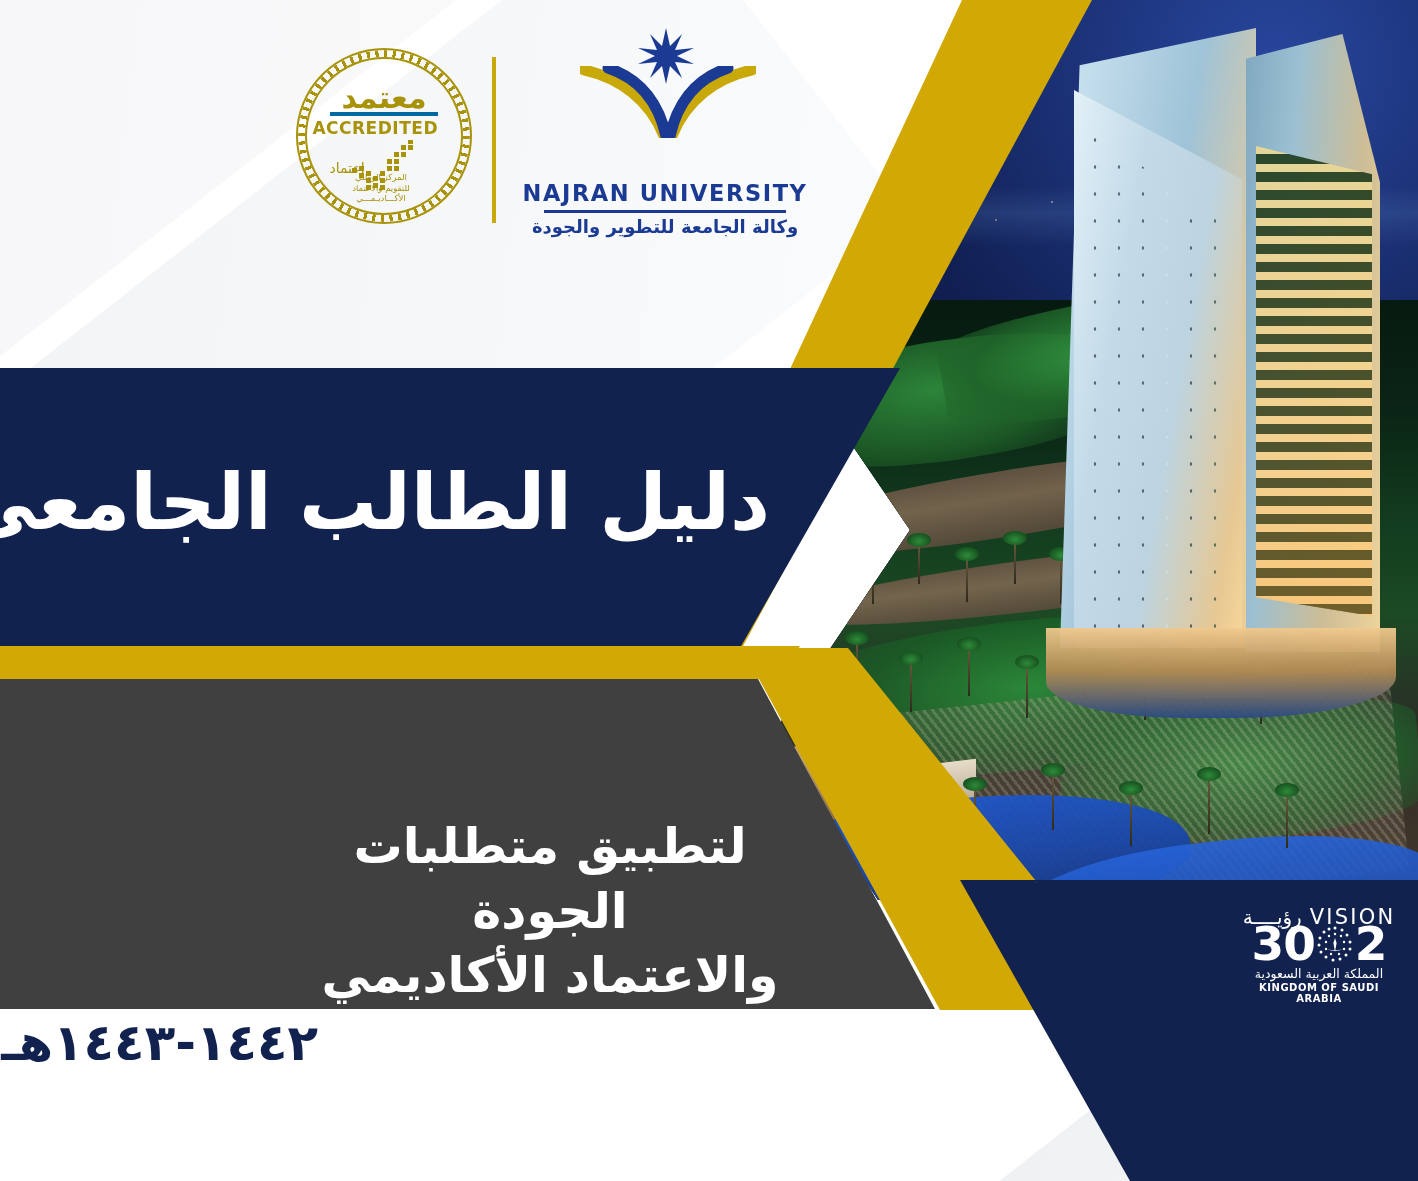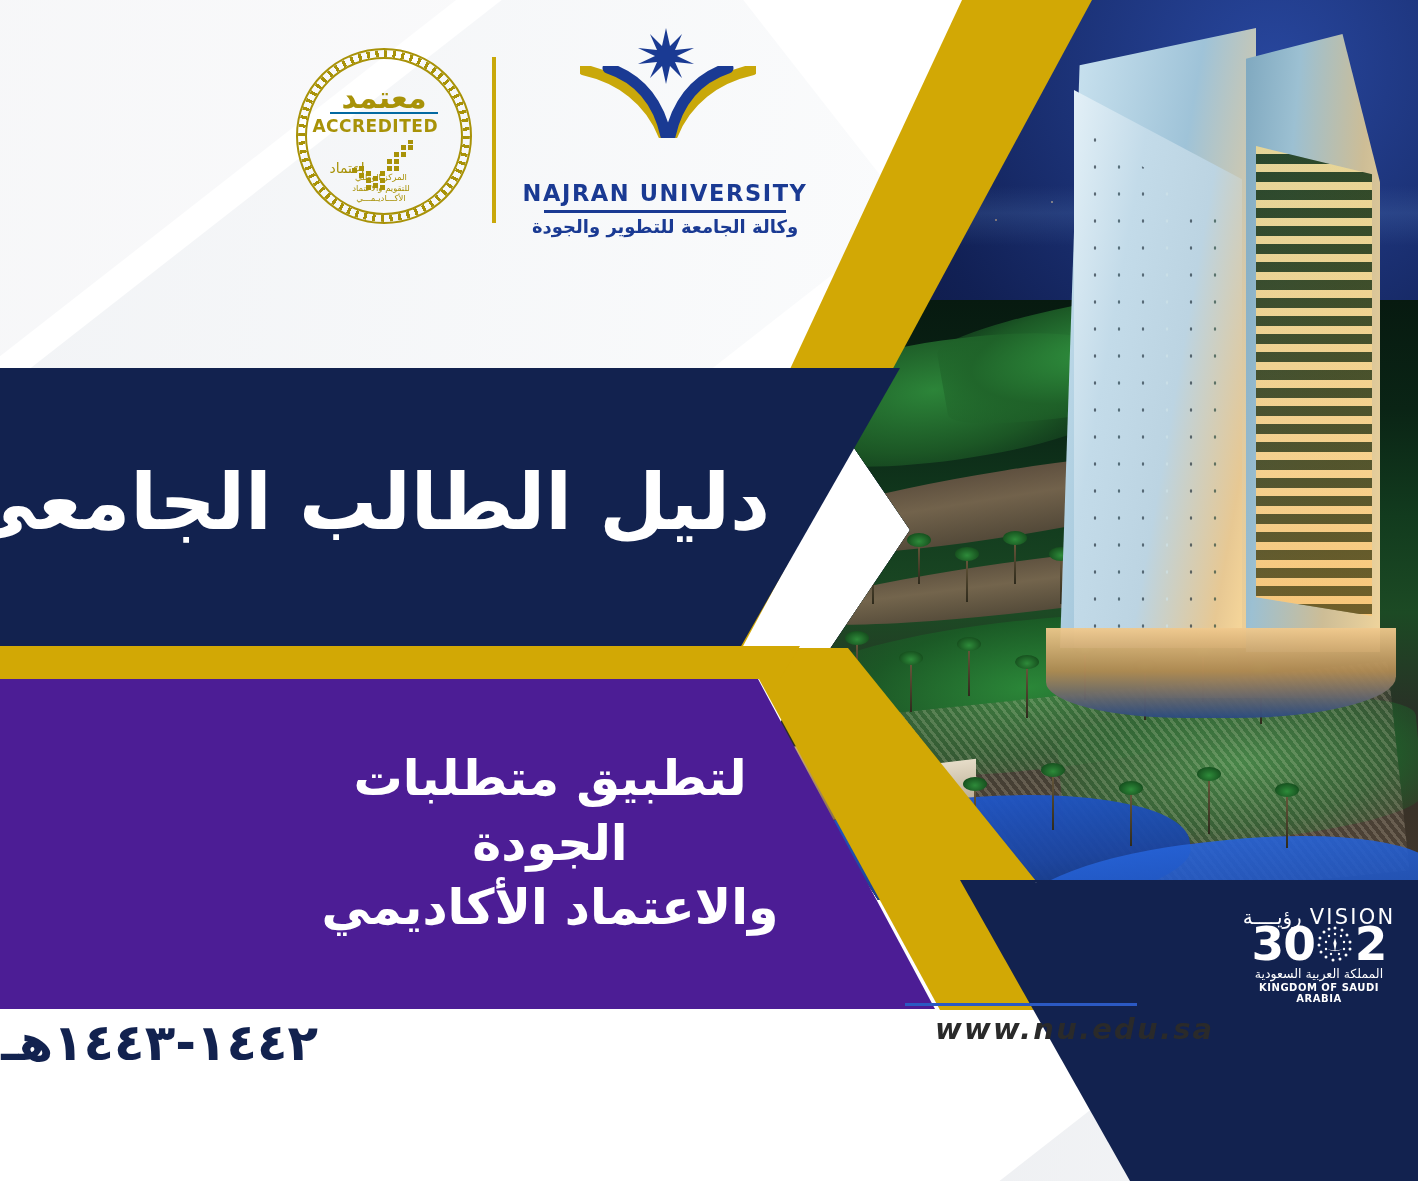--- a/index.html
+++ b/index.html
@@ -131,42 +131,42 @@
 
   
   .gold-strip{
     position:absolute;left:0;top:646px;width:800px;height:33px;background:#d2a805;
     clip-path:polygon(0 0, 800px 0, 780px 33px, 0 33px);
   }
 
   
   .blue-band{
     position:absolute;left:0;top:679px;width:960px;height:330px;
-    background:#4c1d95;
+    background:#404040;
     clip-path:polygon(0 0, 758px 0, 935px 330px, 0 330px);
-    display:flex;align-items:center;justify-content:center;
+    display:flex;align-items:flex-end;justify-content:center;
   }
   .blue-subtitle{
     color:#ffffff;font-size:49px;font-weight:700;line-height:1.32;
     direction:rtl;text-align:center;margin:0;padding:0 40px 0 180px;max-width:760px;
   }
 
   
   .header{position:absolute;left:0;top:0;width:900px;height:270px;}
   .accred-badge{position:absolute;left:296px;top:48px;width:176px;height:176px;}
   .badge-ring{position:absolute;inset:0;border:2px solid #a89208;border-radius:50%;}
   .badge-ring2{position:absolute;inset:9px;border:2px solid #a89208;border-radius:50%;}
   .badge-zig{position:absolute;inset:2px;border-radius:50%;
     background:repeating-conic-gradient(from 0deg,#a89208 0deg 2.2deg, transparent 2.2deg 6deg);
     -webkit-mask:radial-gradient(circle, transparent 0 79px, #000 79px 87px, transparent 88px);
             mask:radial-gradient(circle, transparent 0 79px, #000 79px 87px, transparent 88px);}
   .badge-ar{position:absolute;left:0;right:0;top:32px;text-align:center;color:#a89208;
     font-size:30px;font-weight:700;direction:rtl;letter-spacing:1px;}
   .badge-en{position:absolute;left:0;right:0;top:64px;text-align:center;color:#a89208;
-    font-size:17px;font-weight:700;letter-spacing:.5px;border-top:2px solid #0369a1;
+    font-size:17px;font-weight:700;letter-spacing:.5px;border-top:4px solid #0369a1;
     margin:0 34px;padding-top:2px;width:auto;}
   .badge-check{position:absolute;left:54px;top:92px;width:70px;height:52px;}
   .badge-sub1{position:absolute;left:0;right:0;top:112px;text-align:center;color:#a89208;
     font-size:14px;direction:rtl;padding-right:74px;}
   .badge-sub2{position:absolute;left:0;right:0;top:124px;color:#a89208;font-size:8.5px;
     direction:rtl;text-align:center;padding-right:6px;line-height:1.25;}
 
   .divider{position:absolute;left:492px;top:57px;width:4px;height:166px;background:#c9a80a;}
 
   .nu-logo{position:absolute;left:520px;top:22px;width:290px;height:232px;}
@@ -413,18 +413,14 @@
           <path d="M19 13 L20.6 18 L19 27 L17.4 18 Z"></path>
           <path d="M11 24 q8 4 16 0 q-8 2.4 -16 0 Z"></path>
         </g>
       </svg>
       <span class="v-num">30</span>
     </div>
     <div class="v-row3">المملكة العربية السعودية</div>
     <div class="v-row4">KINGDOM OF SAUDI ARABIA</div>
   </div>
 
-  <div class="url-bar">
-    <div class="url-rule"></div>
-    <div class="url-text">www.nu.edu.sa</div>
-  </div>
 
 </div>
 
 </body></html>

